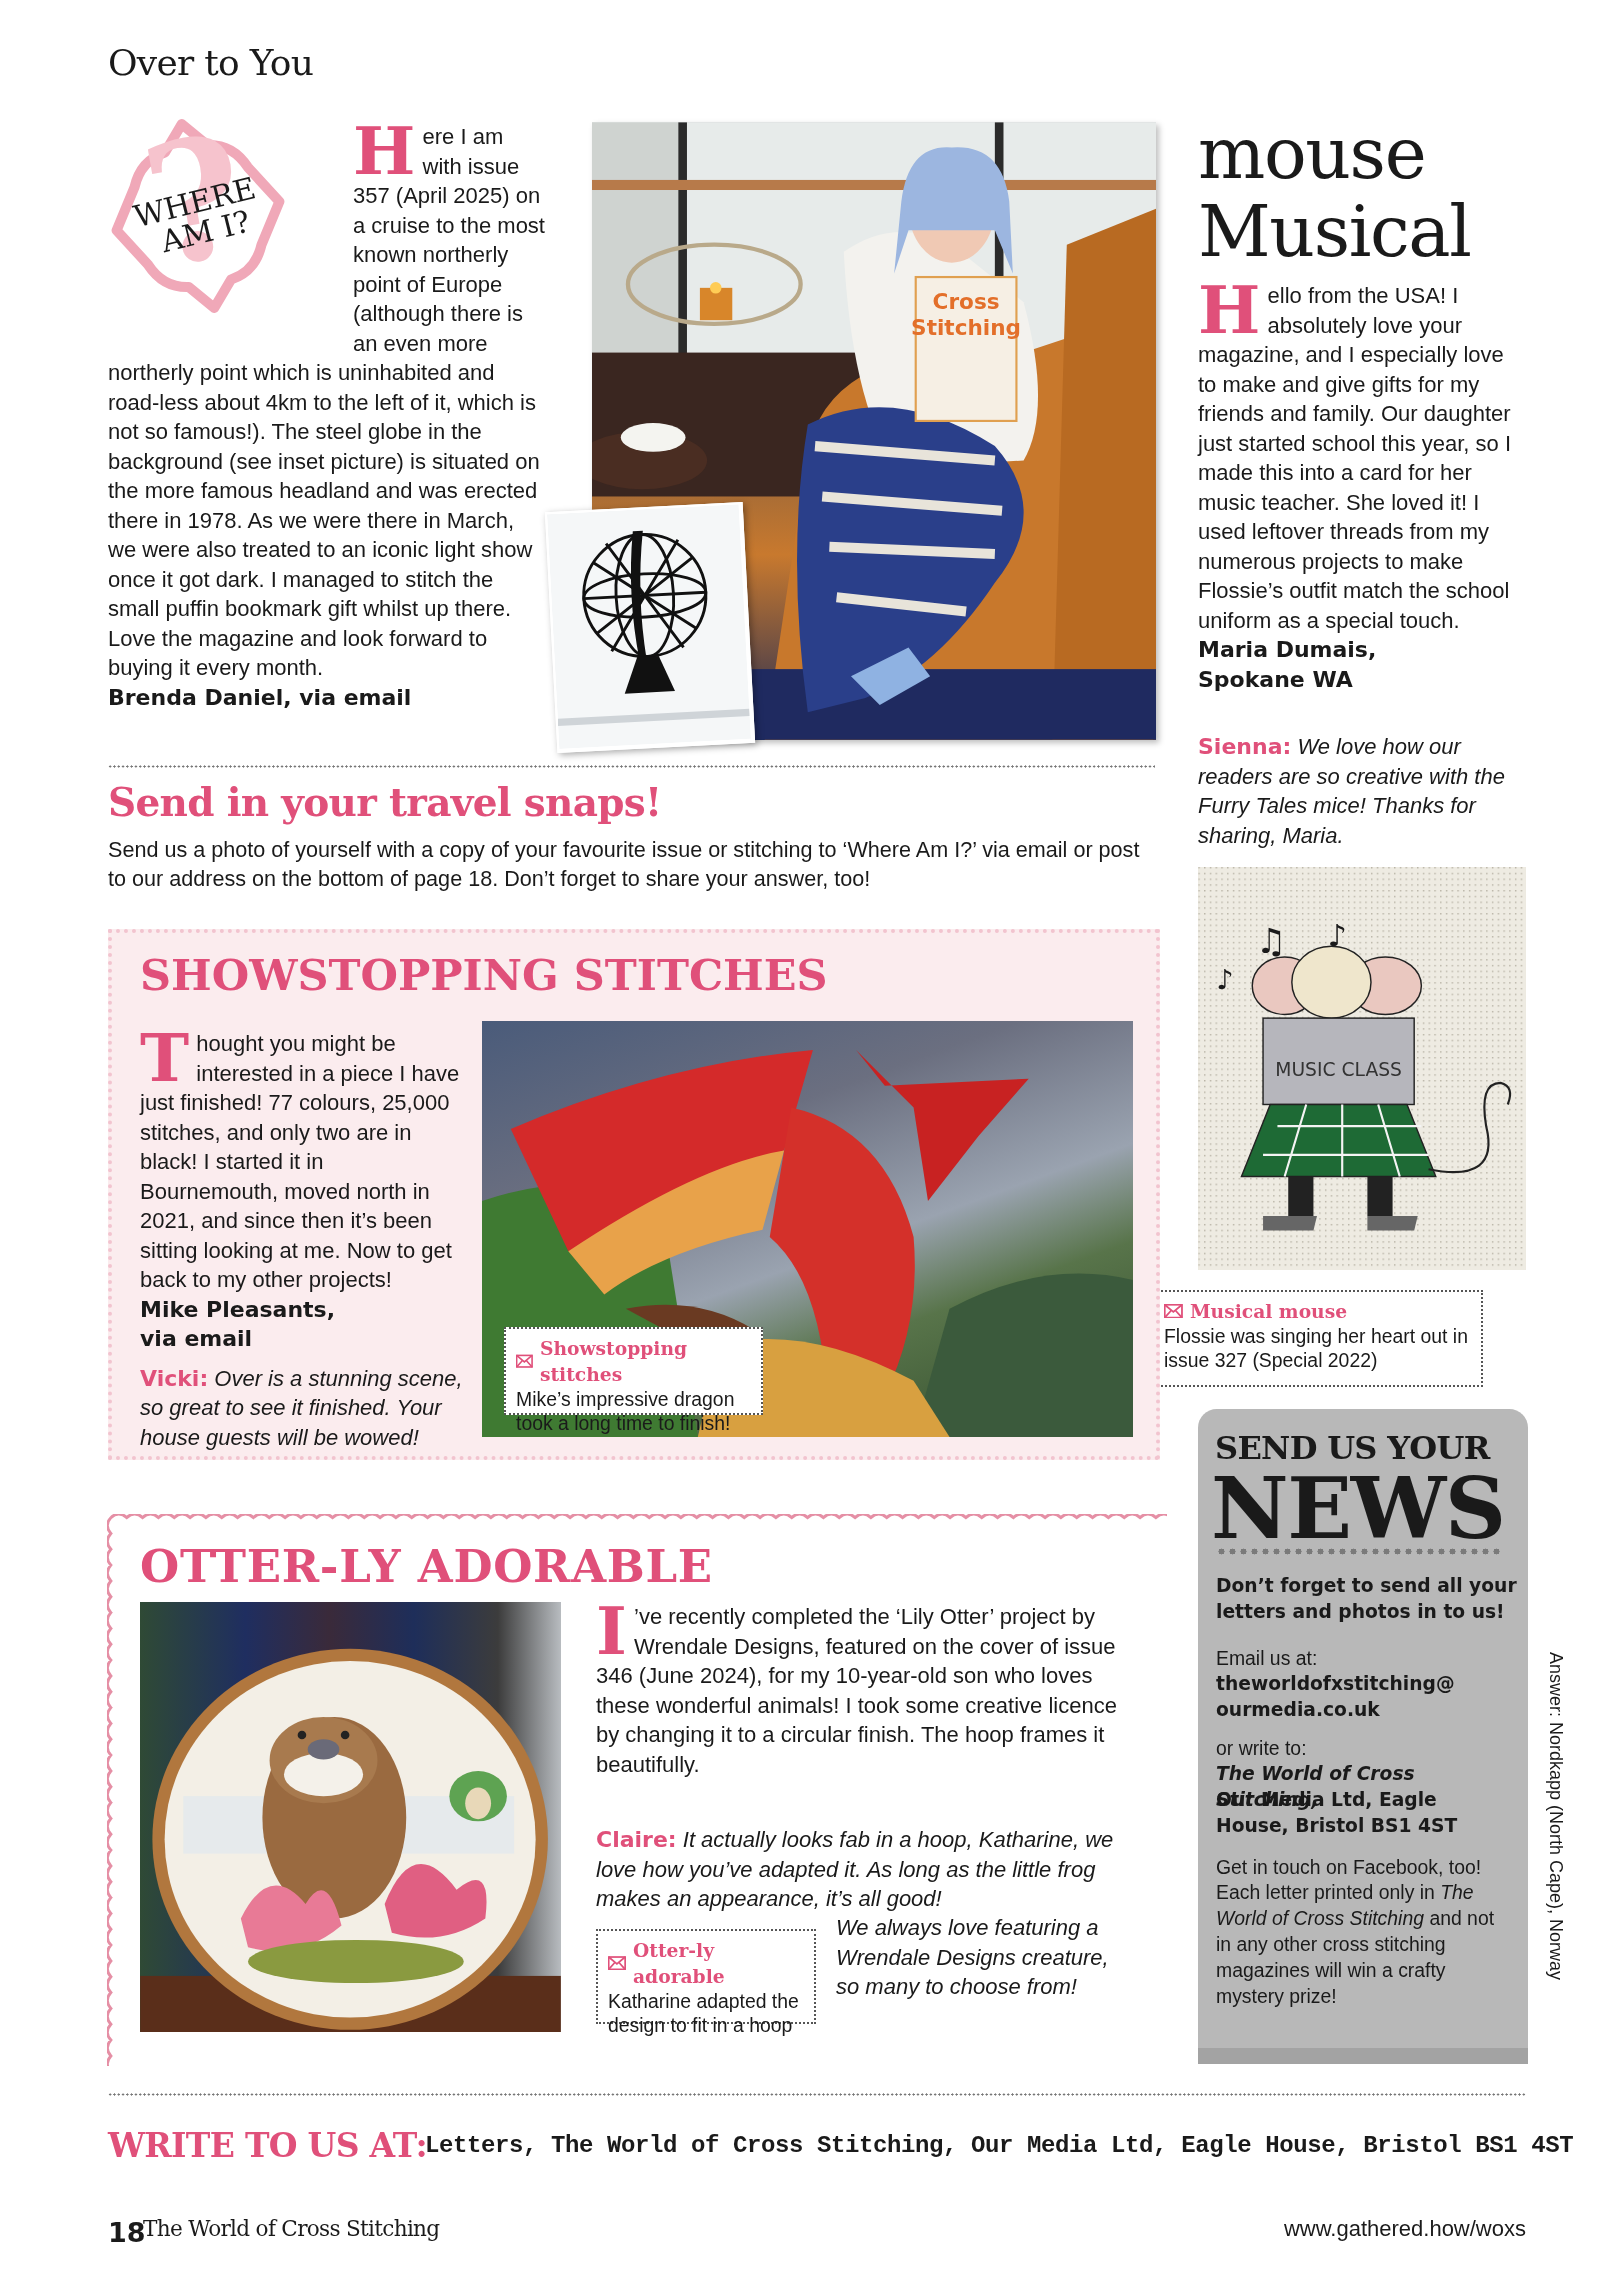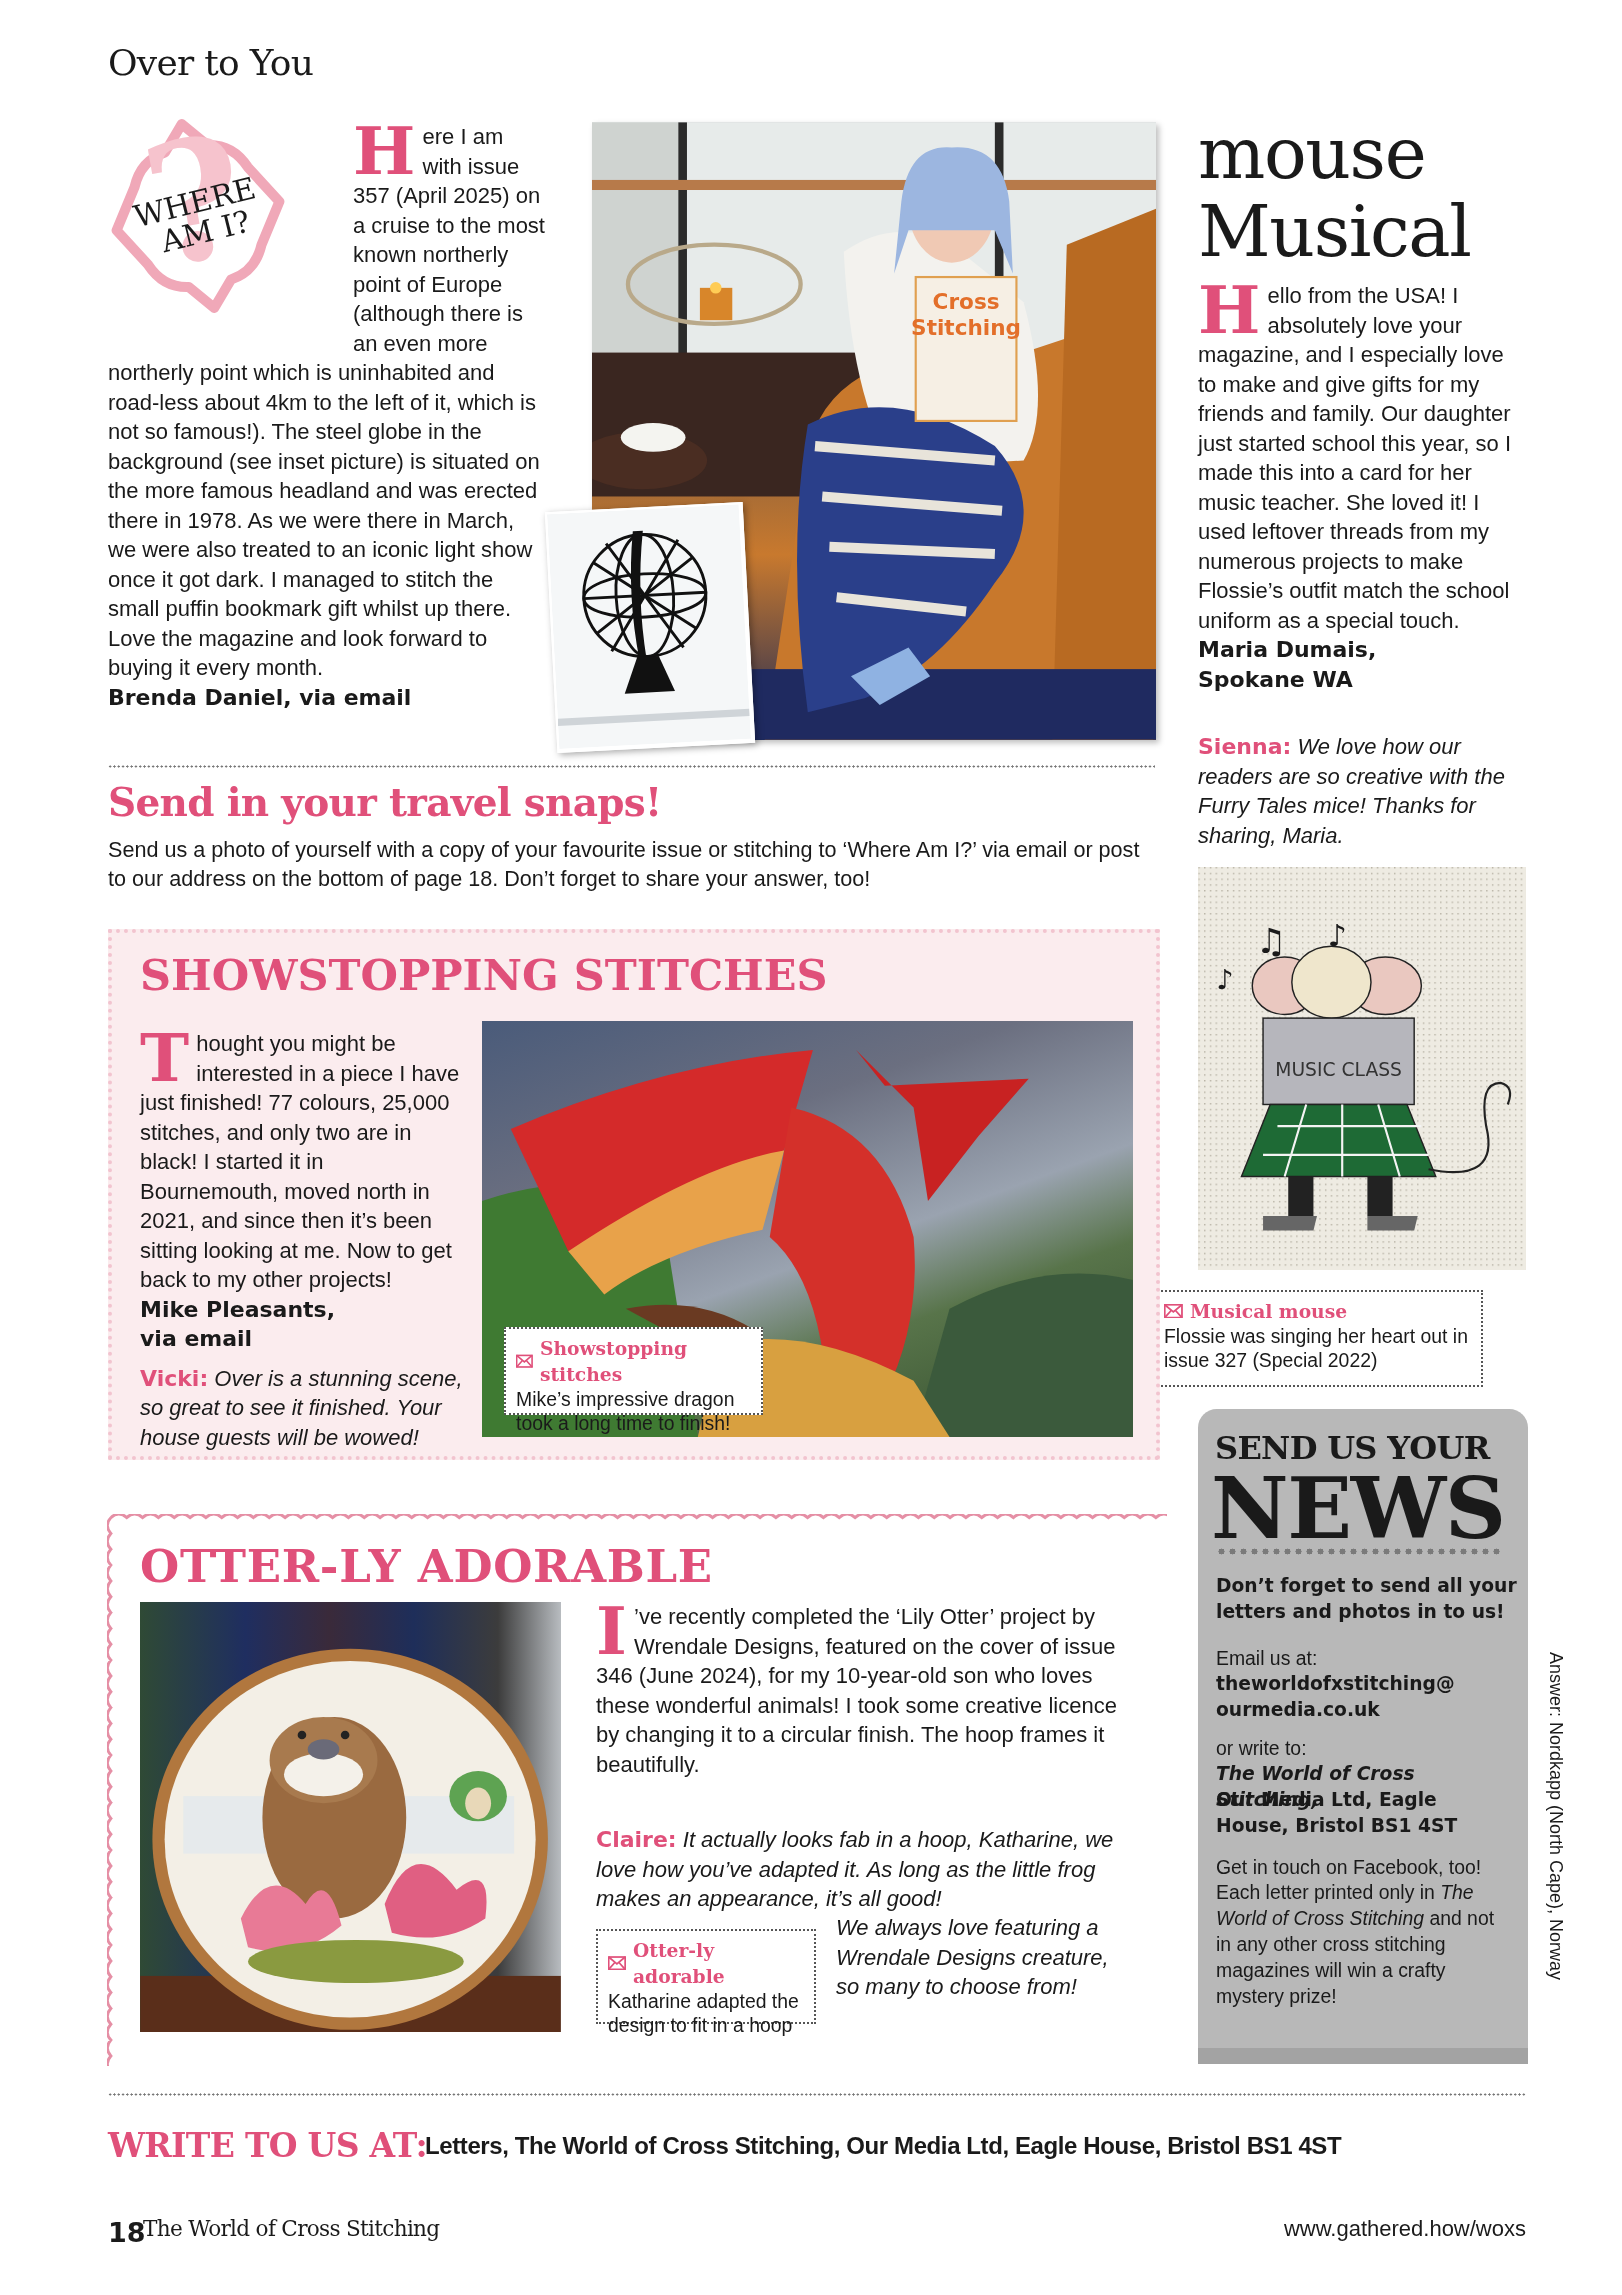--- a/index.html
+++ b/index.html
@@ -71,21 +71,21 @@
   #news-big { left: 1211px; top: 1461px; font-family: "DejaVu Serif", serif; font-weight: bold; font-size: 85px; line-height: 94px; color: #1a1a1a; letter-spacing: -1.4px; }
   #news-dots { left: 1216px; top: 1548px; width: 288px; height: 7.2px; background-image: radial-gradient(circle, #7a7a7a 2.9px, transparent 3.2px); background-size: 11px 7.2px; }
   .news-text { position: absolute; left: 1216px; width: 302px; font-family: "Liberation Sans", sans-serif; font-size: 19.4px; line-height: 26px; color: #1a1a1a; }
   .news-bold { font-family: "DejaVu Sans", sans-serif; font-weight: bold; font-size: 18.7px; line-height: 26px; }
 
   #answer { left: 1540px; top: 1652px; width: 29px; height: 360px; }
   #answer span { position: absolute; left: 0; top: 0; white-space: nowrap; transform-origin: 0 0; transform: translate(26px, 0) rotate(90deg); font-family: "Liberation Sans", sans-serif; font-size: 18px; color: #1a1a1a; }
 
   
   #write-label { left: 108px; top: 2126px; font-family: "DejaVu Serif", serif; font-weight: bold; color: #e0507a; font-size: 33px; letter-spacing: -0.7px; }
-  #write-address { left: 425px; top: 2132px; font-family: Liberation Sans, sans-serif; font-weight: bold; font-size: 24px; letter-spacing: -0.4px; }
+  #write-address { left: 425px; top: 2132px; font-family: Liberation Mono, monospace; font-weight: bold; font-size: 24px; letter-spacing: -0.4px; }
   #page-num { left: 108px; top: 2217px; font-family: "DejaVu Sans", sans-serif; font-weight: bold; font-size: 27px; }
   #pub-name { left: 143px; top: 2216px; font-family: "DejaVu Serif", serif; font-size: 21.6px; letter-spacing: -0.7px; }
   #website { right: 96px; top: 2216px; font-family: "Liberation Sans", sans-serif; font-size: 22px; }
 </style>
 </head>
 <body>
 
 <div id="section-title" class="abs">Over to You</div>
 
 <div id="badge" class="abs">

